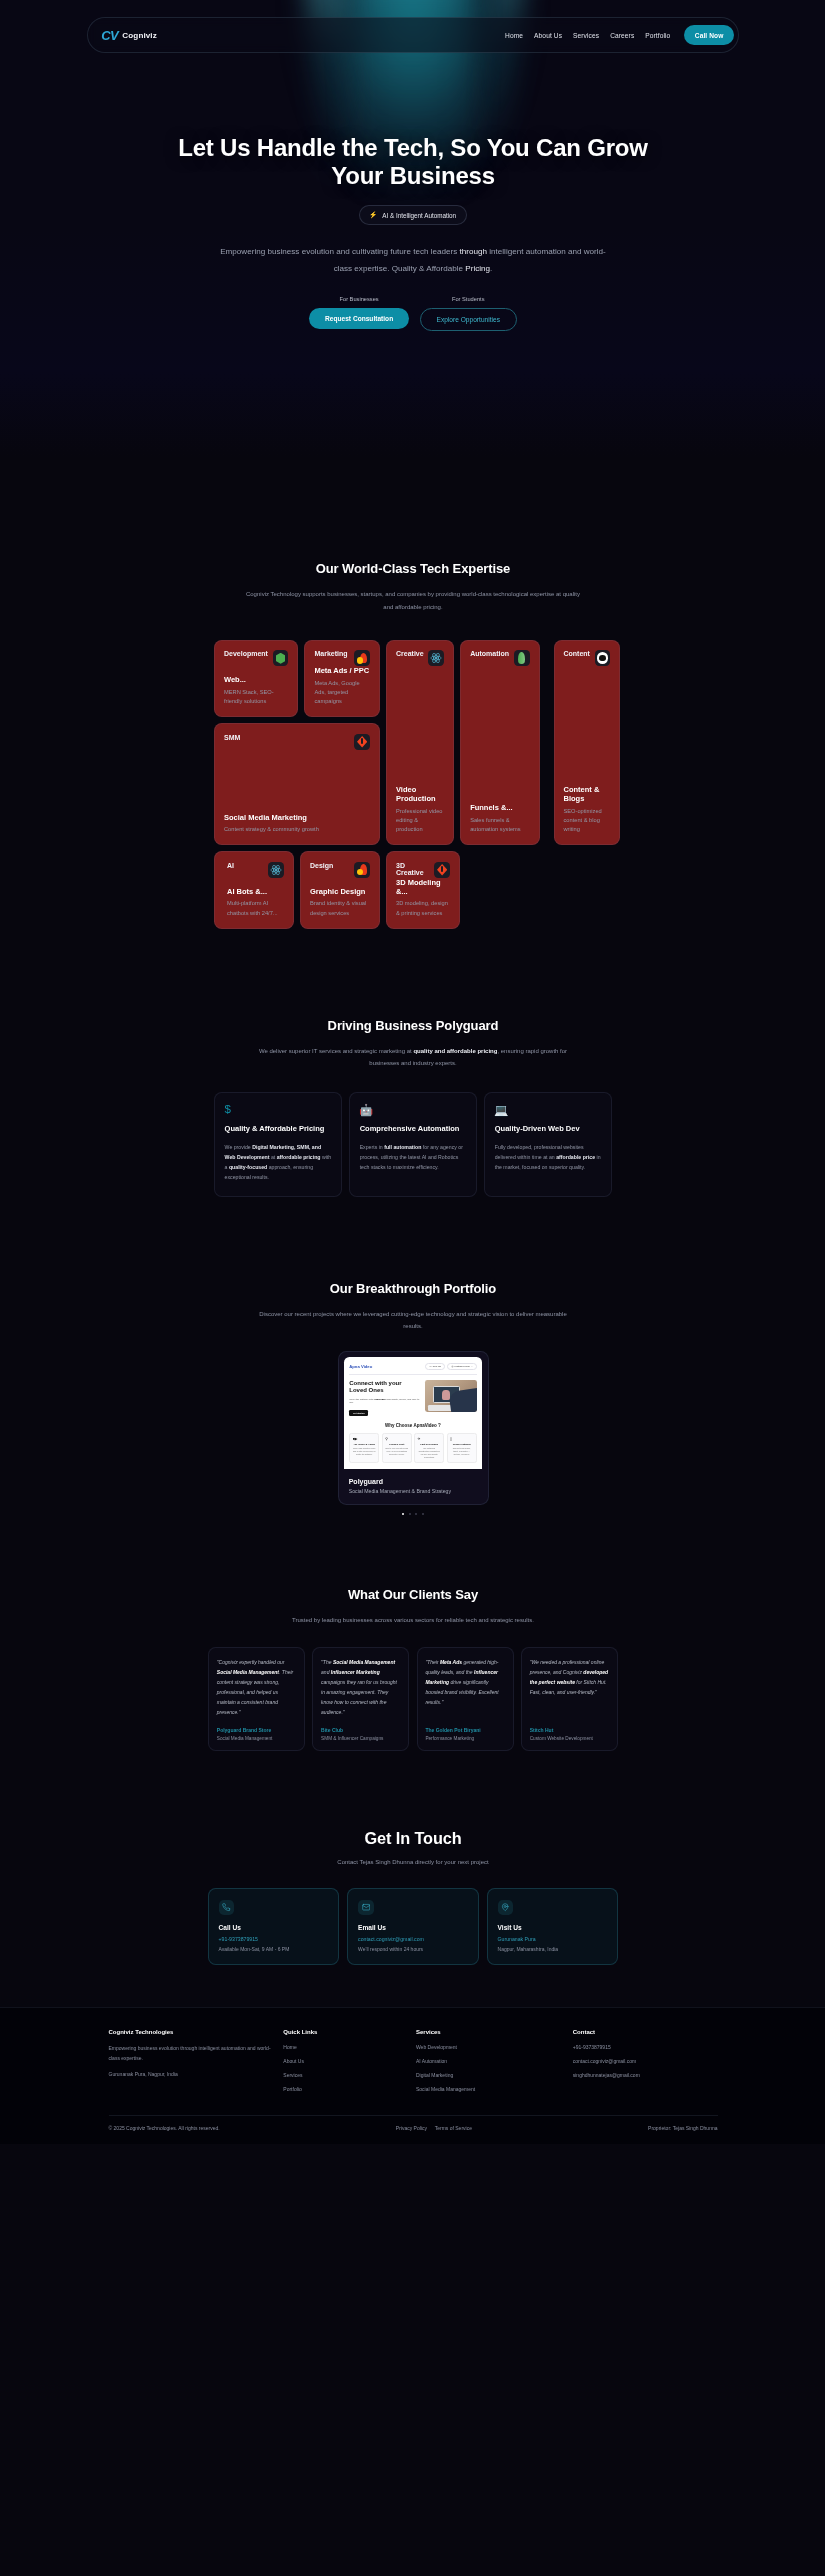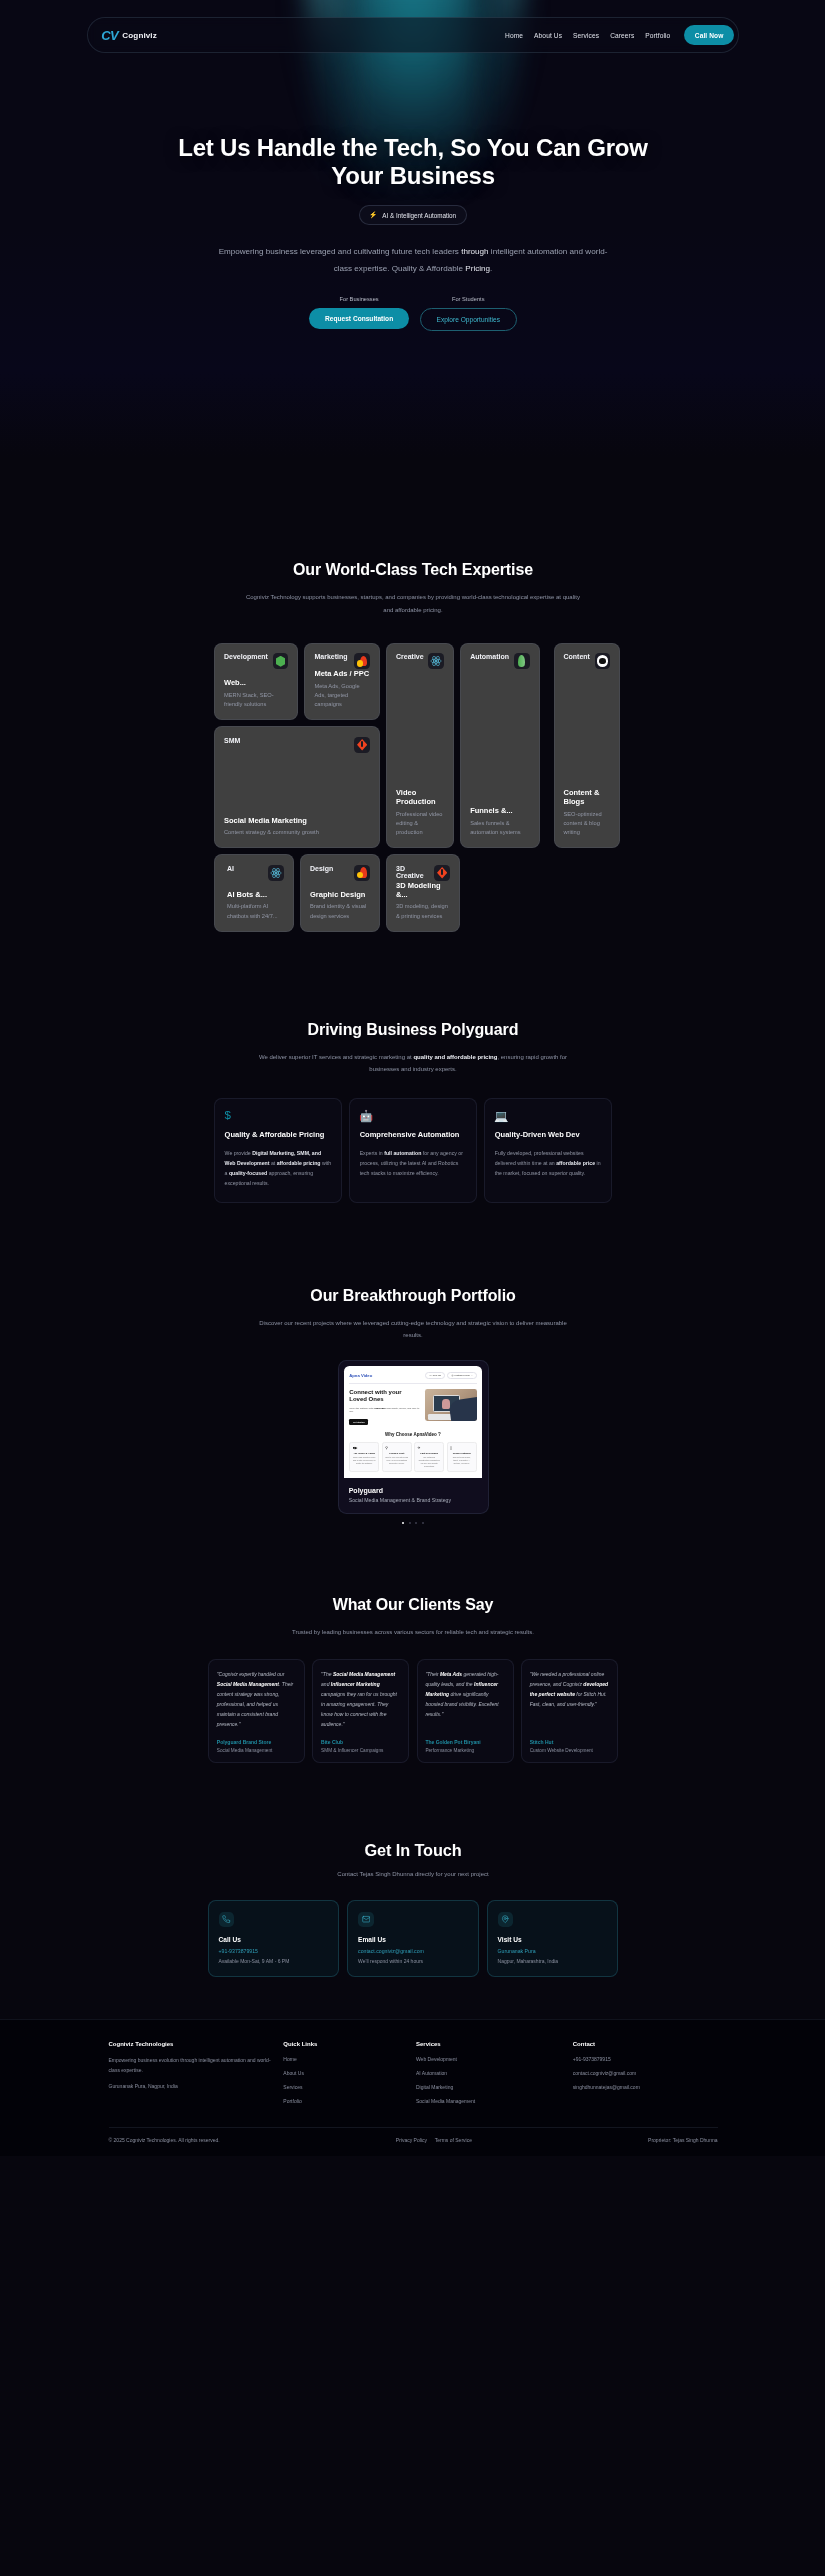--- a/index.html
+++ b/index.html
@@ -92,25 +92,25 @@
     background:#0d8ea6; color:#fff; border:none; border-radius:14.5px;
     font-size:6.6px; font-weight:bold; padding:7.2px 15.7px; cursor:pointer;
   }
   .btn-outline {
     background:transparent; color:#3fb9cf; border:0.6px solid #1d5f70; border-radius:14.5px;
     font-size:6.6px; padding:7.2px 15.7px; cursor:pointer;
   }
 
   
   .section { position:relative; z-index:5; }
-  .sec-title { text-align:center; font-size:16px; font-weight:bold; color:#fff; letter-spacing:-0.1px; }
+  .sec-title { text-align:center; font-size:13px; font-weight:bold; color:#fff; letter-spacing:-0.1px; }
   .sec-sub { text-align:center; font-size:6px; line-height:2.1; color:#8e94a5; max-width:398px; margin:12px auto 0; }
   .sec-sub b { color:#eceef4; }
   .card {
-    background:#404040; border:0.6px solid rgba(115,130,165,.15); border-radius:7.8px;
+    background:#7f1d1d; border:0.6px solid rgba(115,130,165,.15); border-radius:7.8px;
     padding:9.6px 9px; display:flex; flex-direction:column; justify-content:space-between;
     min-height:63px;
   }
   .card-top { display:flex; align-items:flex-start; justify-content:space-between; gap:4.8px; }
   .card-cat { font-size:7px; font-weight:bold; color:#f2f3f8; }
   .card-icon {
     width:15.7px; height:15.7px; border-radius:4.2px; background:#1b1b24;
     display:flex; align-items:center; justify-content:center; flex:0 0 auto;
   }
   .card-bottom { margin-top:auto; }
@@ -229,21 +229,21 @@
     </nav>
   </div>
 
   <div class="hero-inner">
     <h1 class="hero-title">Let Us Handle the Tech, So You Can Grow Your Business</h1>
     <div class="hero-pill">
       <span class="pill-bolt">⚡</span>
       <span>AI &amp; Intelligent Automation</span>
     </div>
     <p class="hero-sub">
-      <span>Empowering business leveraged and cultivating future tech leaders </span><b>through</b><span> intelligent automation and world-class expertise. Quality &amp; Affordable </span><b>Pricing</b><span>.</span>
+      <span>Empowering business evolution and cultivating future tech leaders </span><b>through</b><span> intelligent automation and world-class expertise. Quality &amp; Affordable </span><b>Pricing</b><span>.</span>
     </p>
     <div class="hero-ctas">
       <div class="cta-col">
         <span class="cta-caption">For Businesses</span>
         <button class="btn-primary">Request Consultation</button>
       </div>
       <div class="cta-col">
         <span class="cta-caption">For Students</span>
         <button class="btn-outline">Explore Opportunities</button>
       </div>

